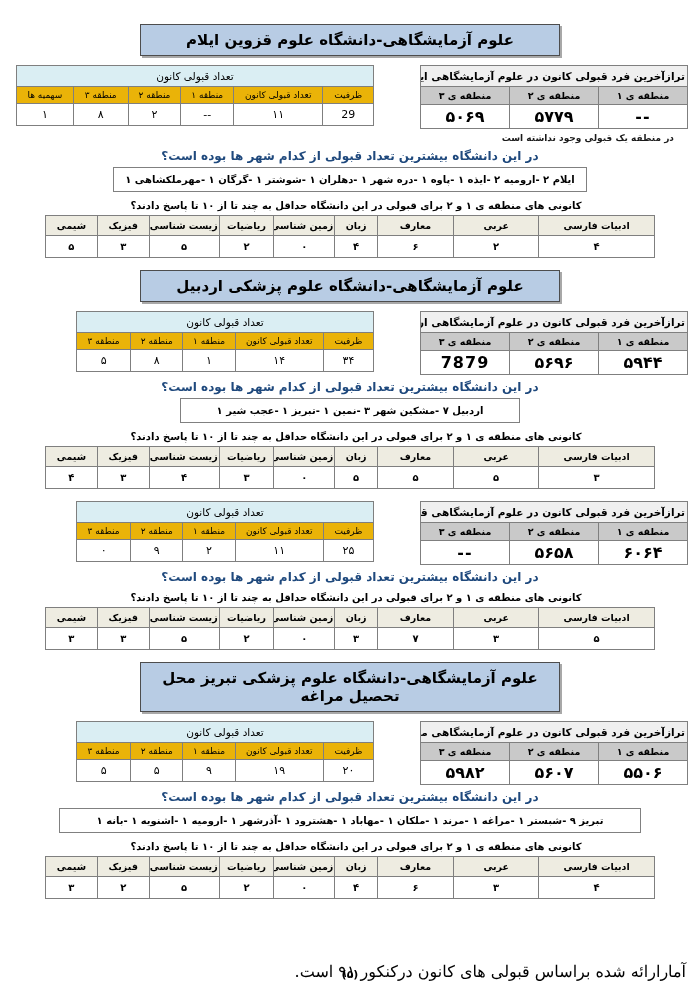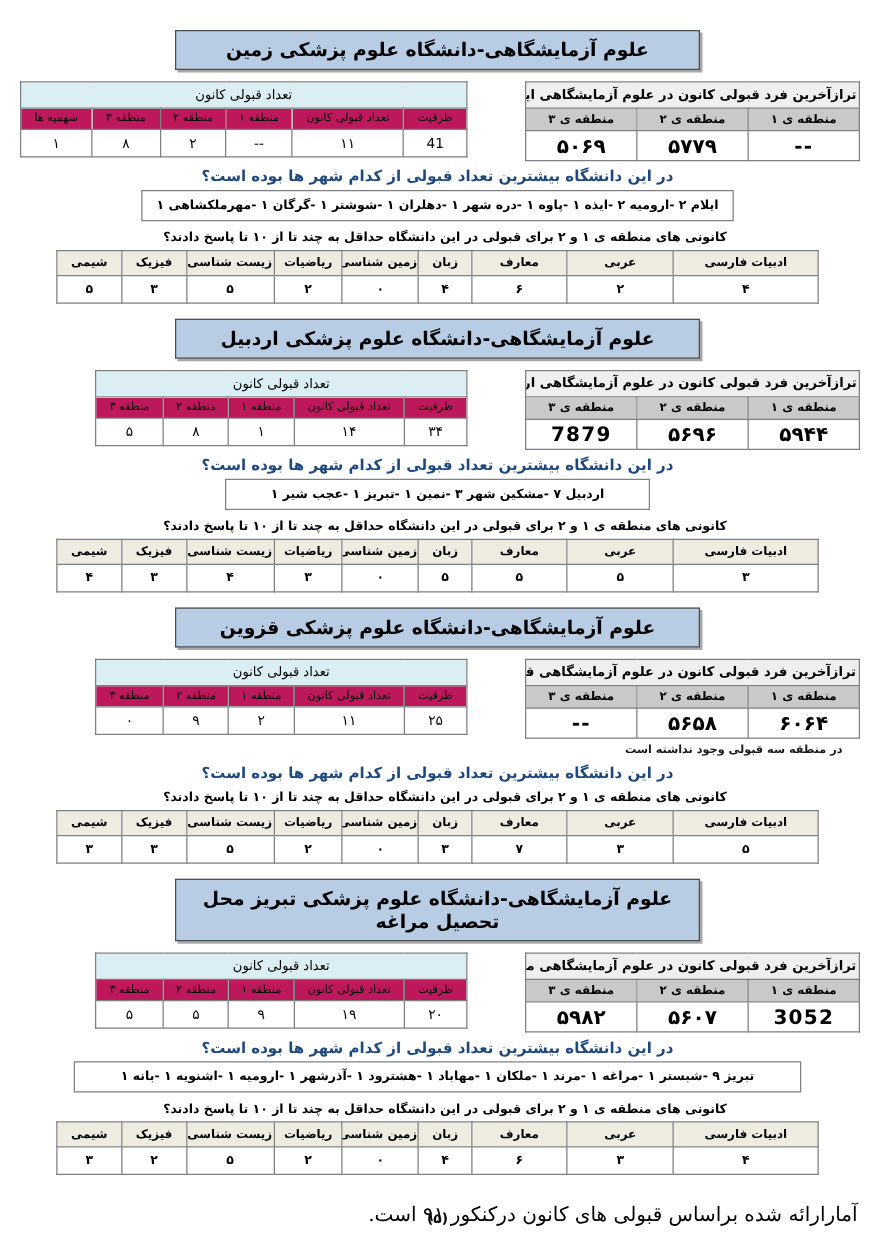--- a/index.html
+++ b/index.html
@@ -23,21 +23,21 @@
   .score-tbl { width:268px; font-weight:bold; }
   .score-tbl .t-title td { background:#efefef; font-size:10.5px; padding:4px 2px; }
   .score-tbl .hdr td { background:#c9c9c9; font-size:9.5px; padding:3px 2px; }
   .score-tbl .vals td { font-size:16px; font-weight:800; padding:2px 2px; letter-spacing:1px; }
 
   .count-wrap { width:362px; display:flex; }
   .count-tbl { font-weight:normal; }
   .count-tbl.t6 { width:358px; }
   .count-tbl.t5 { width:298px; }
   .count-tbl .t-title td { background:#daeef3; font-size:10.5px; padding:4px 2px; }
-  .count-tbl .hdr td { background:#be185d; font-size:9px; padding:3px 1px; }
+  .count-tbl .hdr td { background:#eab308; font-size:9px; padding:3px 1px; }
   .count-tbl .vals td { font-size:11px; padding:4px 1px; }
 
   .note { font-size:9px; font-weight:bold; color:#1a1a1a; padding:4px 26px 0 0; height:11px; }
   .q-blue { text-align:center; color:#1f497d; font-weight:bold; font-size:12px; margin:5px 0 4px; }
   .city-box { border:1px solid #808080; margin:0 auto; text-align:center; font-size:10px; font-weight:bold; padding:6px 4px; background:#fff; }
   .cw1 { width:464px; } .cw2 { width:330px; } .cw3 { width:464px; } .cw4 { width:572px; }
   .q-black { text-align:center; font-weight:bold; font-size:10px; margin:8px 0 4px;padding-left:12px; }
 
   .subj-tbl { width:610px; margin:0 auto; font-weight:bold; }
   .subj-tbl .hdr td { background:#eeece1; font-size:9.5px; padding:4px 1px; }
@@ -47,21 +47,21 @@
   .footer-note { position:absolute; right:14px; bottom:0; font-size:16px; font-family:"DejaVu Serif", serif; }
   .page-num { position:absolute; left:50%; transform:translateX(-50%); bottom:0; font-size:11px; font-weight:bold; }
 </style>
 </head>
 <body>
 
 <div class="page">
 
   <section>
     <div class="title-bar">
-      <span>علوم آزمایشگاهی-دانشگاه علوم پزشکی زمین</span>
+      <span>علوم آزمایشگاهی-دانشگاه علوم قزوین ایلام</span>
     </div>
     <div class="tables-row">
       <table class="score-tbl">
         <tbody>
             <tr class="t-title">
               <td colspan="3">ترازآخرین فرد قبولی کانون در علوم آزمایشگاهی ایلام</td>
             </tr>
         <tr class="hdr">
           <td>منطقه ی ۱</td>
           <td>منطقه ی ۲</td>
@@ -90,31 +90,32 @@
               </tr>
           <tr class="hdr">
             <td>ظرفیت</td>
             <td>تعداد قبولی کانون</td>
             <td>منطقه ۱</td>
             <td>منطقه ۲</td>
             <td>منطقه ۳</td>
             <td>سهمیه ها</td>
           </tr>
           <tr class="vals">
-            <td>41</td>
+            <td>29</td>
             <td>۱۱</td>
             <td>--</td>
             <td>۲</td>
             <td>۸</td>
             <td>۱</td>
           </tr>
         </tbody>
           </table>
       </div>
     </div>
+    <div class="note">در منطقه یک قبولی وجود نداشته است</div>
     <div class="q-blue">در این دانشگاه بیشترین تعداد قبولی از کدام شهر ها بوده است؟</div>
     <div class="city-box cw1">ایلام ۲  -ارومیه ۲  -ایذه ۱  -پاوه ۱  -دره شهر ۱  -دهلران ۱  -شوشتر ۱  -گرگان ۱  -مهرملکشاهی ۱</div>
     <div class="q-black">کانونی های منطقه ی ۱ و ۲ برای قبولی در این دانشگاه حداقل به چند تا از ۱۰ تا پاسخ دادند؟</div>
     <table class="subj-tbl">
       <colgroup>
           <col style="width:19%">
           <col style="width:14%">
           <col style="width:12.5%">
           <col style="width:7%">
           <col style="width:10%">
@@ -239,23 +240,20 @@
         <td>۳</td>
         <td>۴</td>
         <td>۳</td>
         <td>۴</td>
       </tr>
     </tbody>
       </table>
   </section>
 
   <section>
-    <div class="title-bar">
-      <span>علوم آزمایشگاهی-دانشگاه علوم پزشکی قزوین</span>
-    </div>
     <div class="tables-row">
       <table class="score-tbl">
         <tbody>
             <tr class="t-title">
               <td colspan="3">ترازآخرین فرد قبولی کانون در علوم آزمایشگاهی قزوین</td>
             </tr>
         <tr class="hdr">
           <td>منطقه ی ۱</td>
           <td>منطقه ی ۲</td>
           <td>منطقه ی ۳</td>
@@ -291,21 +289,20 @@
             <td>۲۵</td>
             <td>۱۱</td>
             <td>۲</td>
             <td>۹</td>
             <td>۰</td>
           </tr>
         </tbody>
           </table>
       </div>
     </div>
-    <div class="note">در منطقه سه قبولی وجود نداشته است</div>
     <div class="q-blue">در این دانشگاه بیشترین تعداد قبولی از کدام شهر ها بوده است؟</div>
     <div class="q-black">کانونی های منطقه ی ۱ و ۲ برای قبولی در این دانشگاه حداقل به چند تا از ۱۰ تا پاسخ دادند؟</div>
     <table class="subj-tbl">
       <colgroup>
           <col style="width:19%">
           <col style="width:14%">
           <col style="width:12.5%">
           <col style="width:7%">
           <col style="width:10%">
           <col style="width:9%">
@@ -349,21 +346,21 @@
         <tbody>
             <tr class="t-title">
               <td colspan="3">ترازآخرین فرد قبولی کانون در علوم آزمایشگاهی مراغه</td>
             </tr>
         <tr class="hdr">
           <td>منطقه ی ۱</td>
           <td>منطقه ی ۲</td>
           <td>منطقه ی ۳</td>
         </tr>
         <tr class="vals">
-          <td>3052</td>
+          <td>۵۵۰۶</td>
           <td>۵۶۰۷</td>
           <td>۵۹۸۲</td>
         </tr>
       </tbody>
         </table>
       <div class="count-wrap">
         <table class="count-tbl t5">
           <colgroup>
               <col style="width:50px">
               <col style="width:88px">

